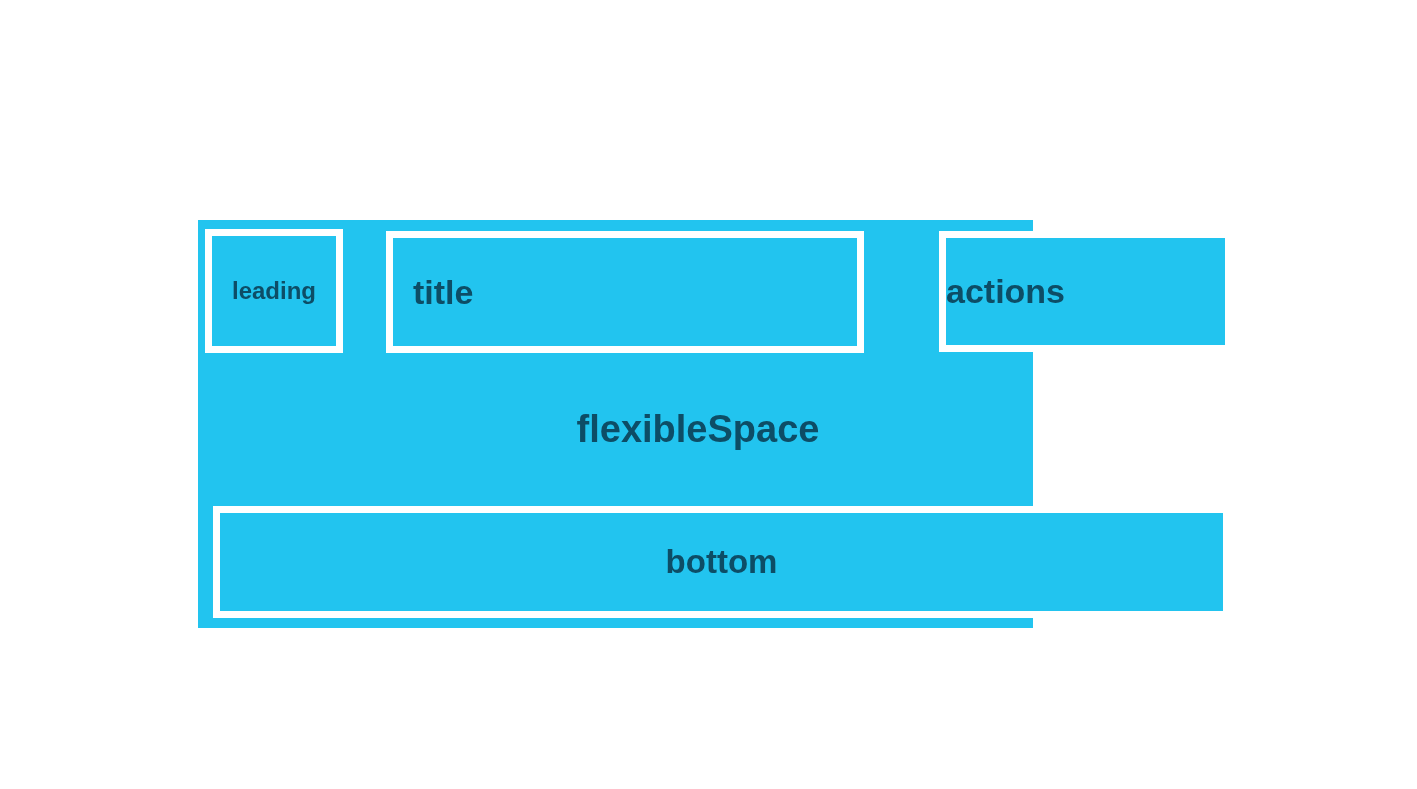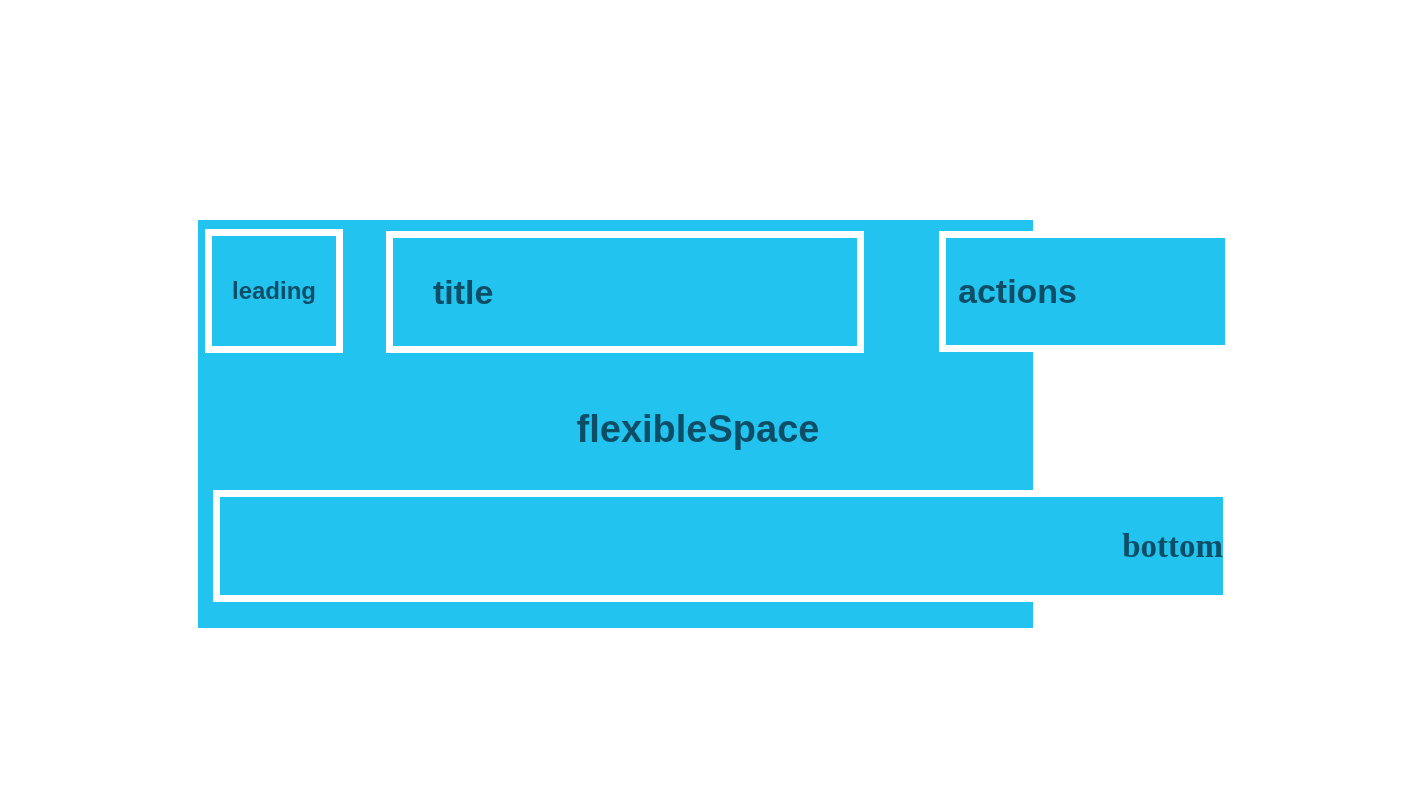--- a/index.html
+++ b/index.html
@@ -51,50 +51,49 @@
     height: 124px;
     justify-content: center;
     font-size: 24px;
   }
 
   .slot-title {
     left: 188px;
     top: 11px;
     width: 478px;
     height: 122px;
-    padding-left: 40px;
+    padding-left: 20px;
     font-size: 34px;
   }
 
   .slot-actions {
     left: 741px;
     top: 11px;
     width: 293px;
     height: 121px;
-    padding-left: 12px;
+    padding-left: 0;
     font-size: 34px;
   }
 
   .flexible-space-label {
     position: absolute;
     left: 0;
     top: 188px;
     width: 1000px;
     text-align: center;
     font-size: 38px;
   }
 
   .slot-bottom {
     left: 15px;
-    top: 270px;
+    top: 286px;
     width: 1017px;
     height: 112px;
-    justify-content: flex-end;
+    justify-content: center;
     font-size: 33px;
-    font-family: Liberation Serif, serif;
   }
 </style>
 </head>
 <body>
 
 <div class="appbar-diagram">
 
   <div class="slot slot-leading">
     <span>leading</span>
   </div>

